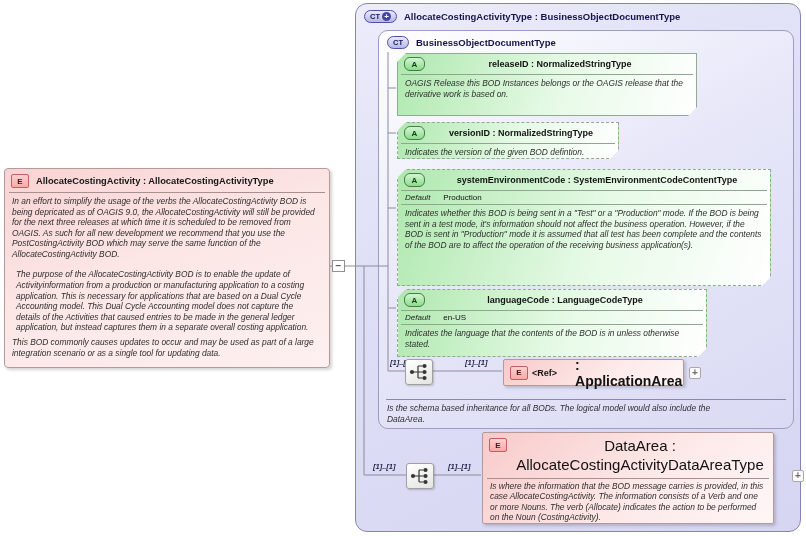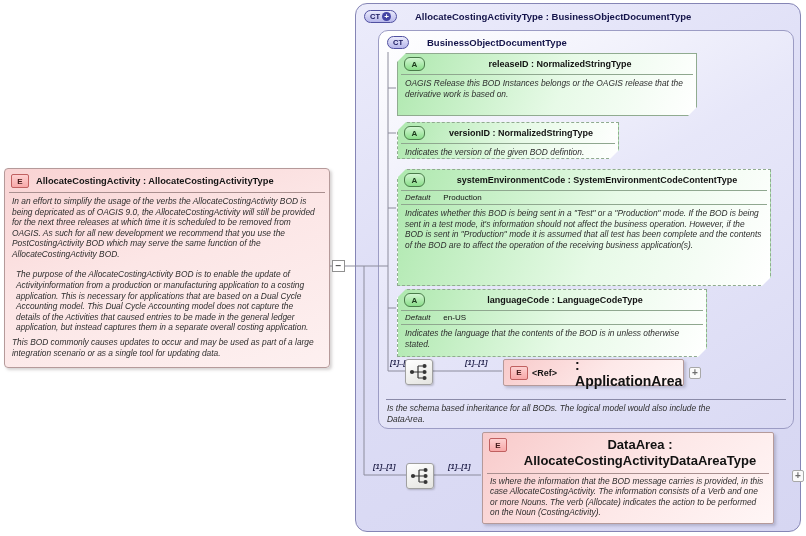--- a/index.html
+++ b/index.html
@@ -11,21 +11,21 @@
   .outer-ct{
     position:absolute;left:355px;top:3px;width:446px;height:529px;
     background:linear-gradient(155deg,#ececfb 0%,#dedef6 40%,#d6d6f2 100%);
     border:1px solid #8585b5;border-radius:12px;box-sizing:border-box;
   }
   .inner-ct{
     position:absolute;left:22px;top:26px;width:416px;height:399px;
     background:linear-gradient(150deg,#ffffff 0%,#e7e7f9 45%,#dadaf4 100%);
     border:1px solid #9c9cc4;border-radius:10px;box-sizing:border-box;
   }
-  .ct-header{position:relative;z-index:2;display:flex;align-items:center;gap:18px;padding:6px 0 0 8px;}
+  .ct-header{position:relative;z-index:2;display:flex;align-items:center;gap:7px;padding:6px 0 0 8px;}
   .ct-title{font-size:9.5px;font-weight:bold;color:#14144a;white-space:nowrap;}
   .badge-ct{
     display:inline-flex;align-items:center;gap:2px;
     background:linear-gradient(180deg,#eaeafc,#b6b6ea);
     border:1px solid #5050a0;border-radius:8px;padding:1px 5px;
     color:#16165c;font-size:7.5px;font-weight:bold;line-height:9px;
   }
   .ct-plus{width:9px;height:9px;border-radius:50%;background:#4444a4;color:#ffffff;
     font-size:8px;line-height:9px;text-align:center;font-weight:bold;}
   
@@ -58,21 +58,21 @@
     border:1px solid #c06060;color:#401818;
     font-size:8px;font-weight:bold;display:flex;align-items:center;justify-content:center;
   }
   .elem-box{
     position:absolute;box-sizing:border-box;
     background:linear-gradient(135deg,#f8caca 0%,#fde8e8 55%,#fff6f6 100%);
     border:1px solid #b59a9a;border-radius:2px;
     box-shadow:2px 2px 3px rgba(110,110,135,0.35);
   }
   .elem-header{display:flex;align-items:flex-start;gap:6px;padding:4px 6px 3px 6px;}
-  .elem-title{flex:1;text-align:center;font-weight:bold;font-size:13px;color:#121212;line-height:1.25;}
+  .elem-title{flex:1;text-align:center;font-weight:normal;font-size:15px;color:#121212;line-height:1.25;}
   .elem-hr{height:0;border-top:1px solid #a98f8f;margin:0 4px;}
   
   .left-elem{
     position:absolute;left:4px;top:168px;width:326px;height:200px;box-sizing:border-box;
     background:linear-gradient(160deg,#f9d3d3 0%,#fce6e6 45%,#fdf0f0 100%);
     border:1px solid #b59a9a;border-radius:4px;
     box-shadow:2px 2px 3px rgba(120,110,110,0.3);
   }
   .left-header{display:flex;align-items:center;gap:7px;padding:5px 6px 4px 6px;}
   .left-title{font-weight:bold;font-size:9.3px;color:#161616;white-space:nowrap;}

